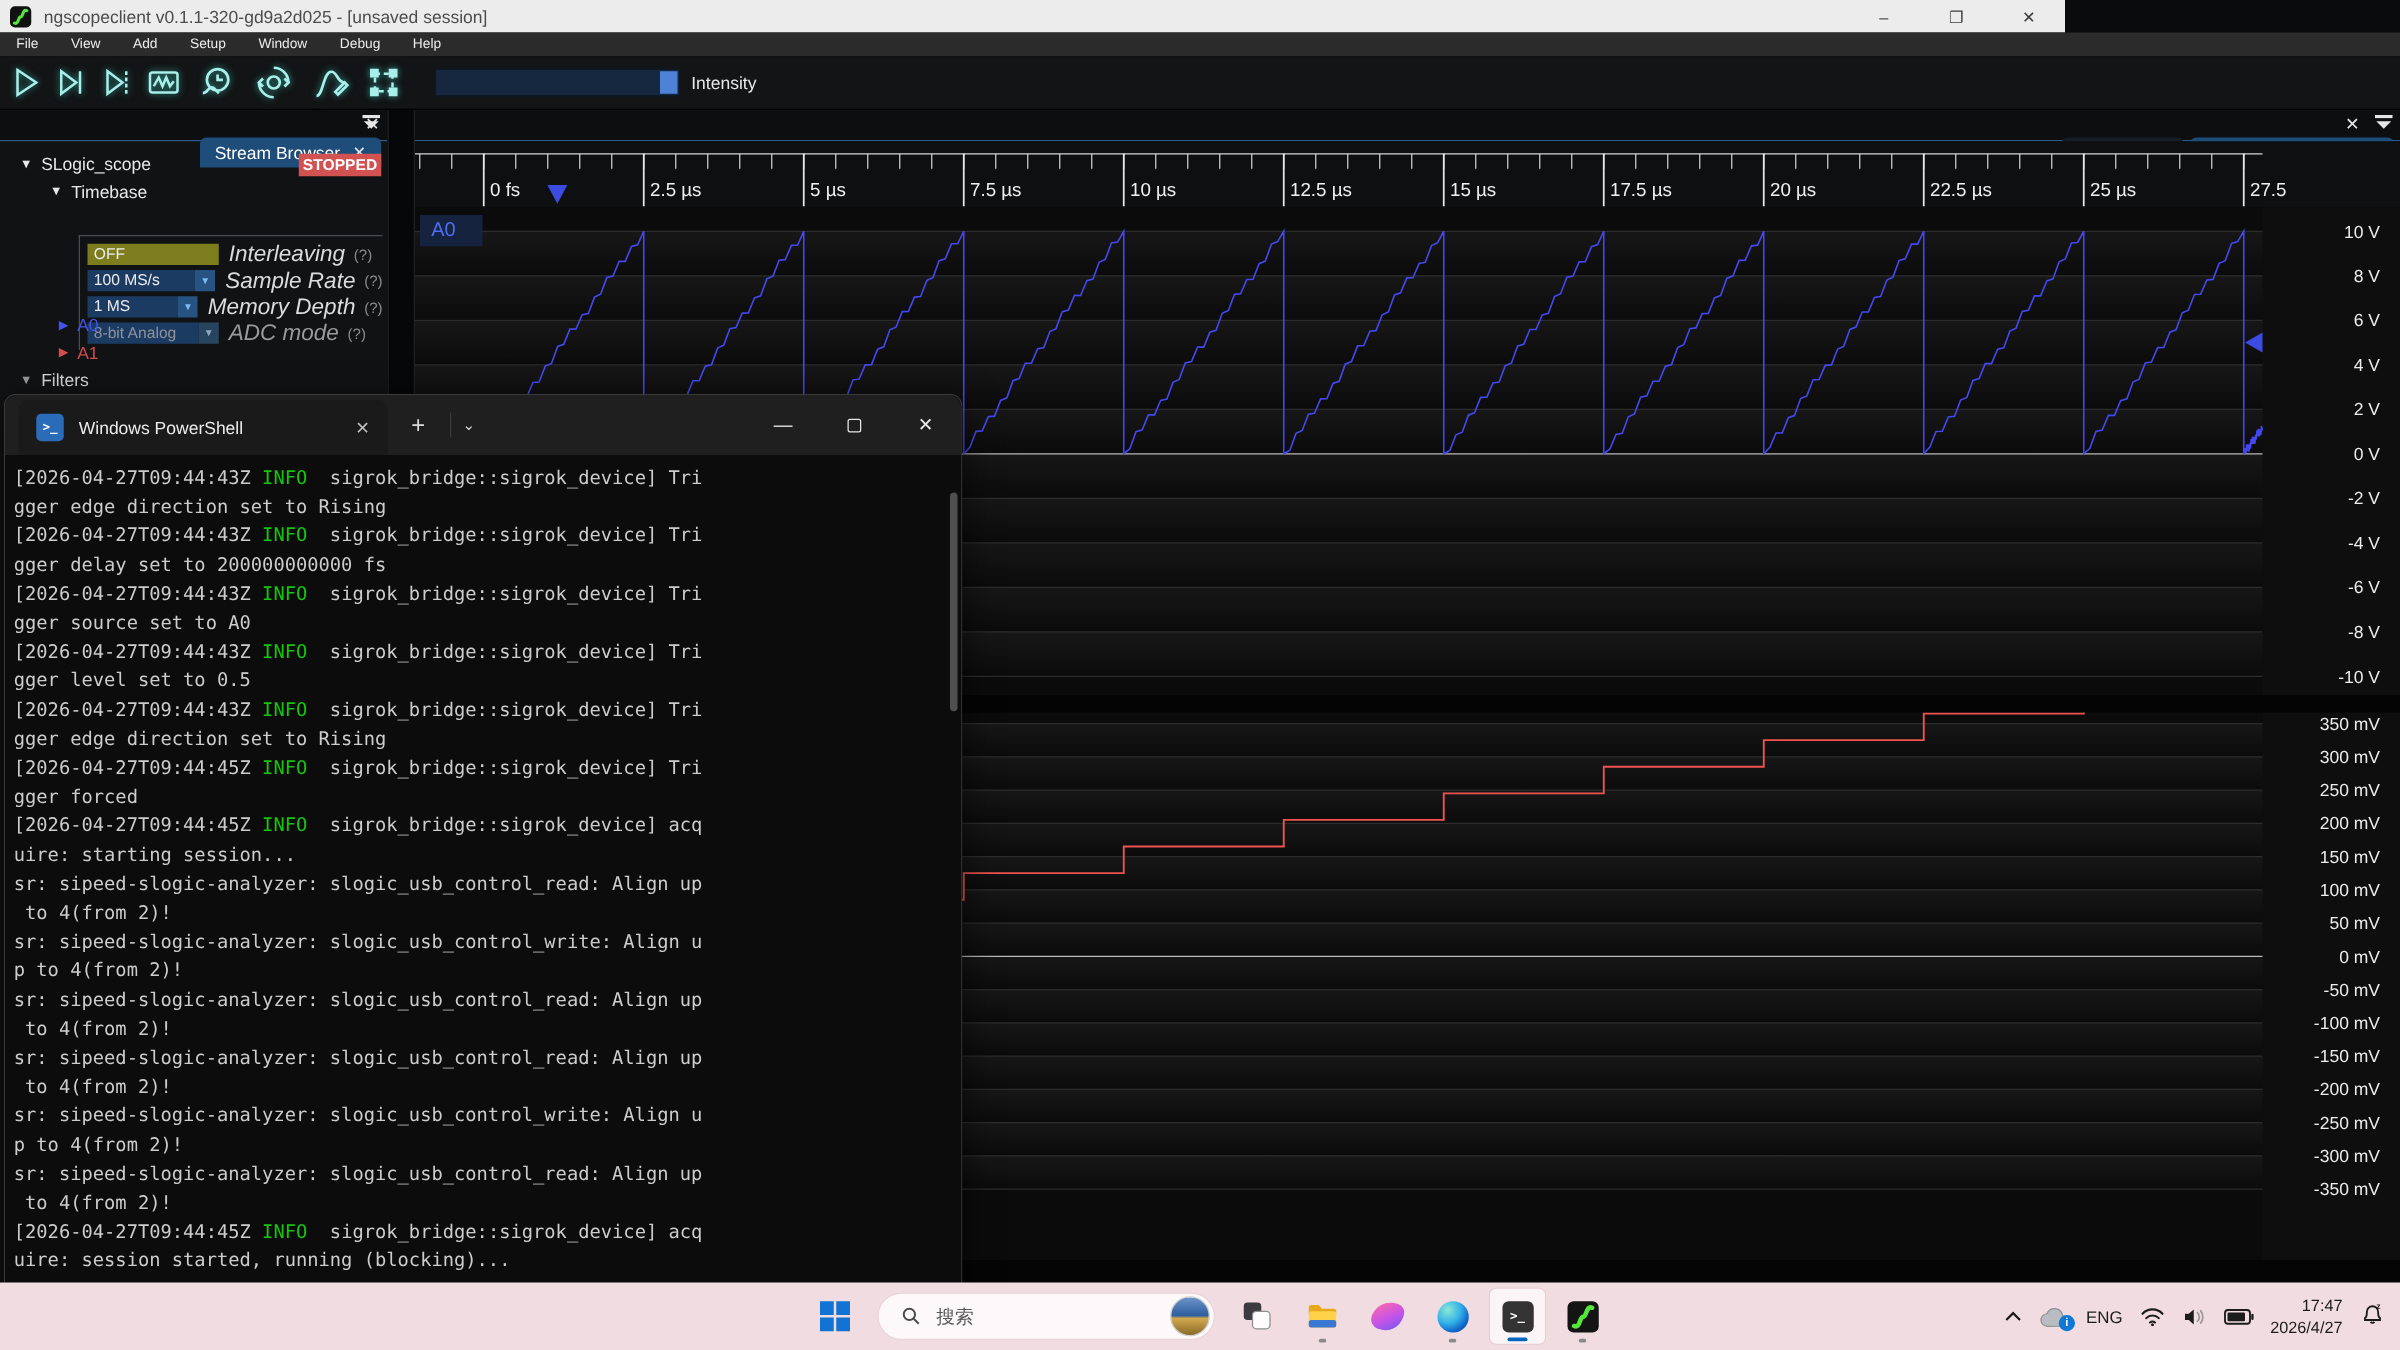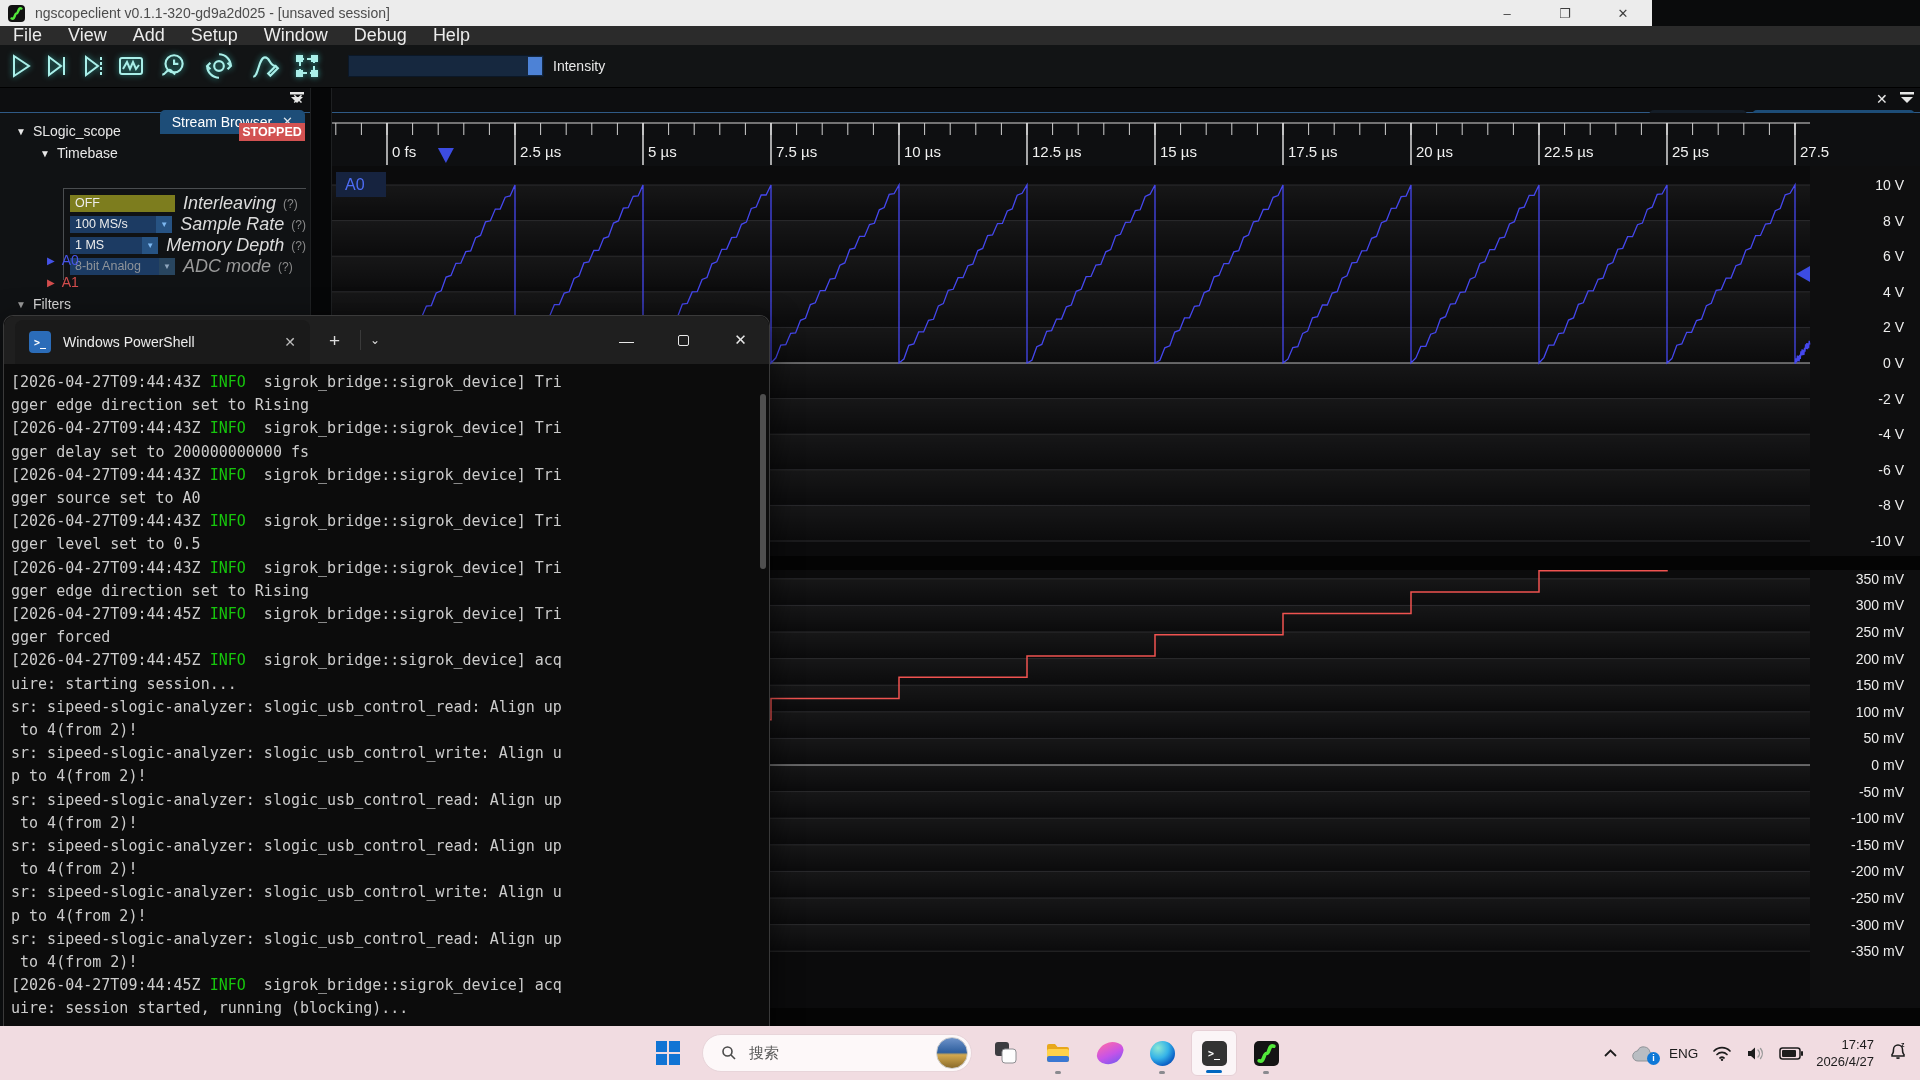--- a/index.html
+++ b/index.html
@@ -9,21 +9,21 @@
 
   
   .titlebar { position:absolute; left:0; top:0; width:1652px; height:26px; background:#ececec; display:flex; align-items:center; }
   .titlebar .app-ico { width:17px; height:17px; margin-left:8px; border-radius:4px; background:#111; position:relative; overflow:hidden; }
   .titlebar .app-ico svg { position:absolute; left:0; top:0; }
   .titlebar .title-text { margin-left:10px; font-size:14px; color:#4c4c4c; }
   .win-ctls { position:absolute; right:0; top:0; height:26px; display:flex; }
   .win-ctls .wc { width:58px; height:26px; display:flex; align-items:center; justify-content:center; color:#3e3e3e; font-size:13px; }
 
   .menubar { position:absolute; left:0; top:26px; width:1920px; height:19px; background:#2b2b2b; display:flex; align-items:center; }
-  .menubar .mi { color:#ececec; font-size:18px; padding:0 13px; height:19px; line-height:19px; }
+  .menubar .mi { color:#ececec; font-size:11px; padding:0 13px; height:19px; line-height:19px; }
 
   .toolbar { position:absolute; left:0; top:45px; width:1920px; height:43px; background:#121415; border-bottom:1px solid #000; display:flex; align-items:center; }
   .tbico { width:34px; height:34px; margin-left:3px; display:flex; align-items:center; justify-content:center; filter:drop-shadow(0 0 3px rgba(64,220,210,.7)); }
   .tbico svg { stroke:#a9efe9; fill:none; stroke-width:2; }
   .intensity-wrap { display:flex; align-items:center; margin-left:24px; }
   .intensity-track { width:196px; height:22px; background:#16283f; border:1px solid #0b1828; position:relative; }
   .intensity-handle { position:absolute; right:1px; top:1px; width:14px; height:18px; background:#4d82d6; }
   .intensity-label { color:#e8e8e8; font-size:14px; margin-left:9px; }
 
   

